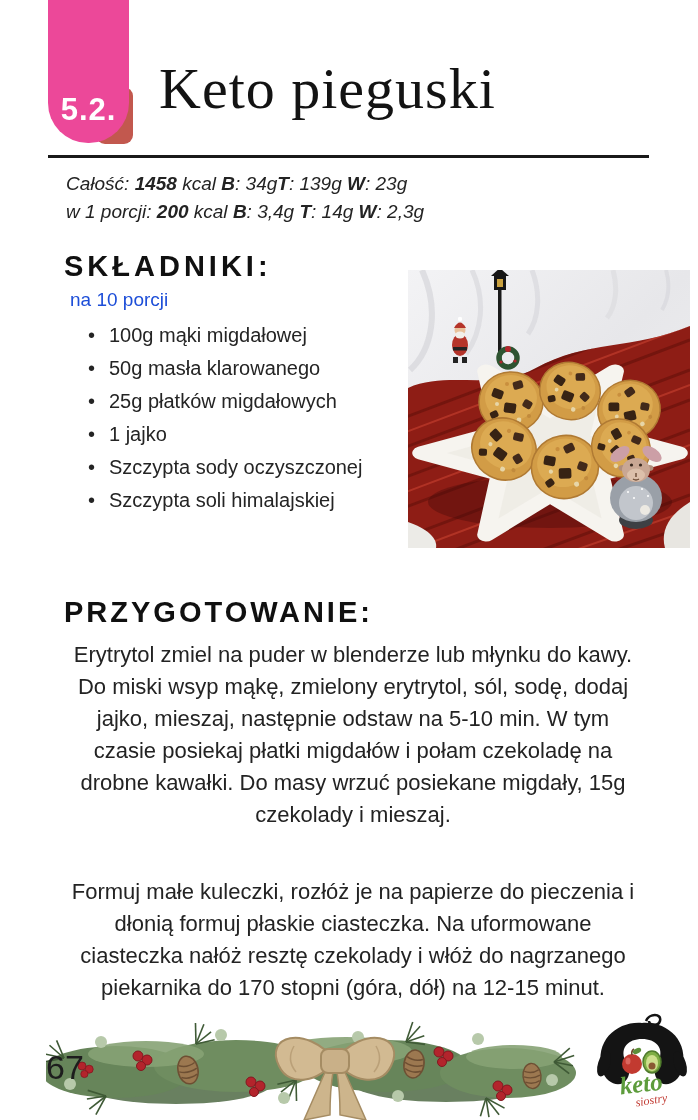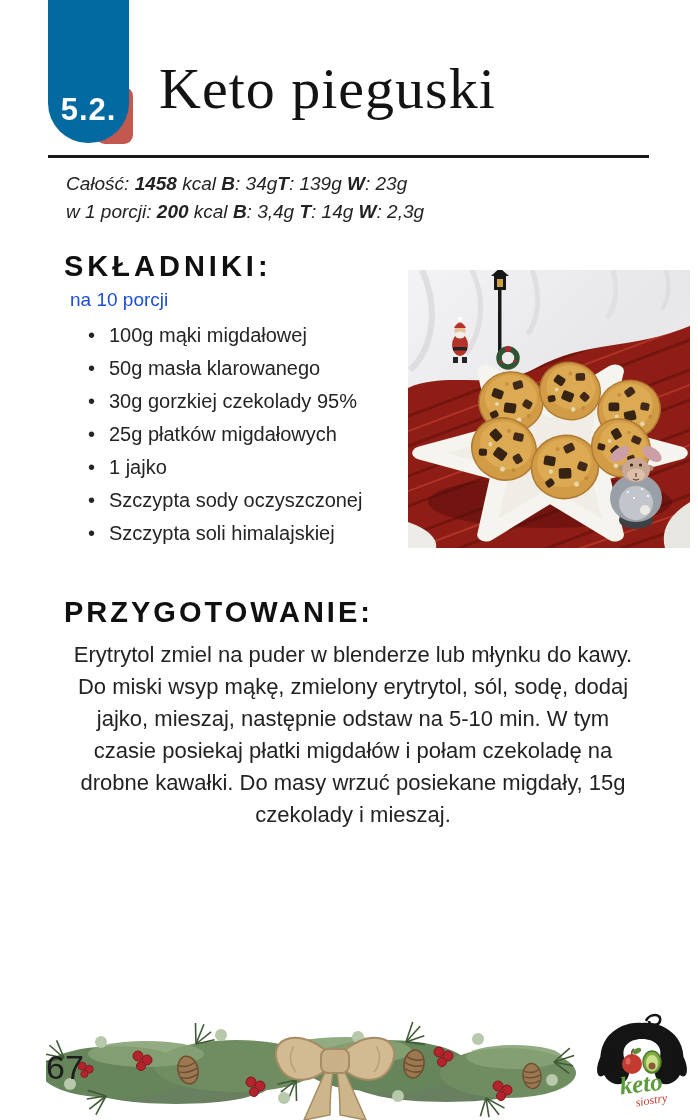--- a/index.html
+++ b/index.html
@@ -5,21 +5,21 @@
   html,body{margin:0;padding:0;}
   body{
     width:698px;height:1120px;position:relative;overflow:hidden;
     background:#ffffff;color:#222;
     font-family:"Liberation Sans", sans-serif;
   }
   
   .badge-accent{position:absolute;left:96px;top:87px;width:37px;height:57px;
     background:#c2584e;border-radius:9px;}
   .badge{position:absolute;left:48px;top:0;width:81px;height:143px;
-    background:#0369a1;border-radius:0 0 40px 40px;
+    background:#ec4899;border-radius:0 0 40px 40px;
     display:flex;align-items:flex-end;justify-content:center;
     padding-bottom:15px;box-sizing:border-box;}
   .badge span{color:#fff;font-weight:700;font-size:31px;letter-spacing:1px;}
   .page-title{position:absolute;left:151px;top:60px;
     font-family:"Liberation Serif", serif;font-weight:400;
     font-size:58px;color:#131313;letter-spacing:1px;line-height:1;margin-left:8px;}
   .divider{position:absolute;left:48px;top:155px;width:601px;height:3px;background:#191919;}
   
   .nutrition{position:absolute;left:66px;top:170px;font-size:19px;font-style:italic;
     line-height:28px;color:#232323;}
@@ -57,21 +57,20 @@
 <div class="nutrition">
   <div><span>Całość: </span><b>1458</b><span> kcal </span><b>B</b><span>: 34g</span><b>T</b><span>: 139g </span><b>W</b><span>: 23g</span></div>
   <div><span>w 1 porcji: </span><b>200</b><span> kcal </span><b>B</b><span>: 3,4g </span><b>T</b><span>: 14g </span><b>W</b><span>: 2,3g</span></div>
 </div>
 
 <div class="sec-heading h-ingredients">SKŁADNIKI:</div>
 <div class="servings">na 10 porcji</div>
 <ul class="ingredients">
   <li>100g mąki migdałowej</li>
   <li>50g masła klarowanego</li>
-  <li>30g gorzkiej czekolady 95%</li>
   <li>25g płatków migdałowych</li>
   <li>1 jajko</li>
   <li>Szczypta sody oczyszczonej</li>
   <li>Szczypta soli himalajskiej</li>
 </ul>
 
 <svg class="photo" viewBox="0 0 282 278">
   <defs>
     <linearGradient id="curt" x1="0" y1="0" x2="1" y2="1">
       <stop offset="0" stop-color="#f3f3f5"></stop>
@@ -186,20 +185,21 @@
     <circle cx="-8" cy="16" r="1" fill="#ffffff"></circle>
       <circle cx="6" cy="13" r="1" fill="#ffffff"></circle>
       <circle cx="-2" cy="22" r="1" fill="#ffffff"></circle>
       <circle cx="12" cy="20" r="1" fill="#ffffff"></circle>
   </g>
 </svg>
 
 <div class="sec-heading h-prep">PRZYGOTOWANIE:</div>
 <div class="prep">
   <p>Erytrytol zmiel na puder w blenderze lub młynku do kawy. Do miski wsyp mąkę, zmielony erytrytol, sól, sodę, dodaj jajko, mieszaj, następnie odstaw na 5-10 min. W tym czasie posiekaj płatki migdałów i połam czekoladę na drobne kawałki. Do masy wrzuć posiekane migdały, 15g czekolady i mieszaj.</p>
+  <p>Formuj małe kuleczki, rozłóż je na papierze do pieczenia i dłonią formuj płaskie ciasteczka. Na uformowane ciasteczka nałóż resztę czekolady i włóż do nagrzanego piekarnika do 170 stopni (góra, dół) na 12-15 minut.</p>
 </div>
 
 <div class="page-number">67</div>
 
 <svg class="garland" viewBox="0 0 530 102">
   <defs>
     <g id="fan">
         <line x2="18" y2="-11"></line>
         <line x2="21" y2="-3"></line>
         <line x2="18" y2="7"></line>

